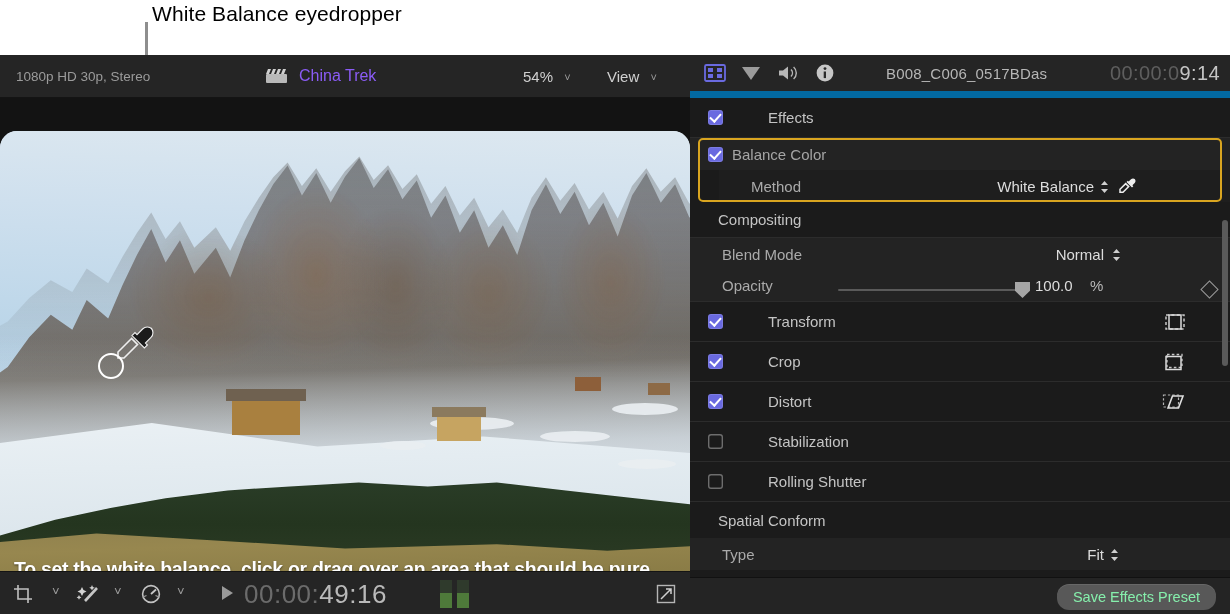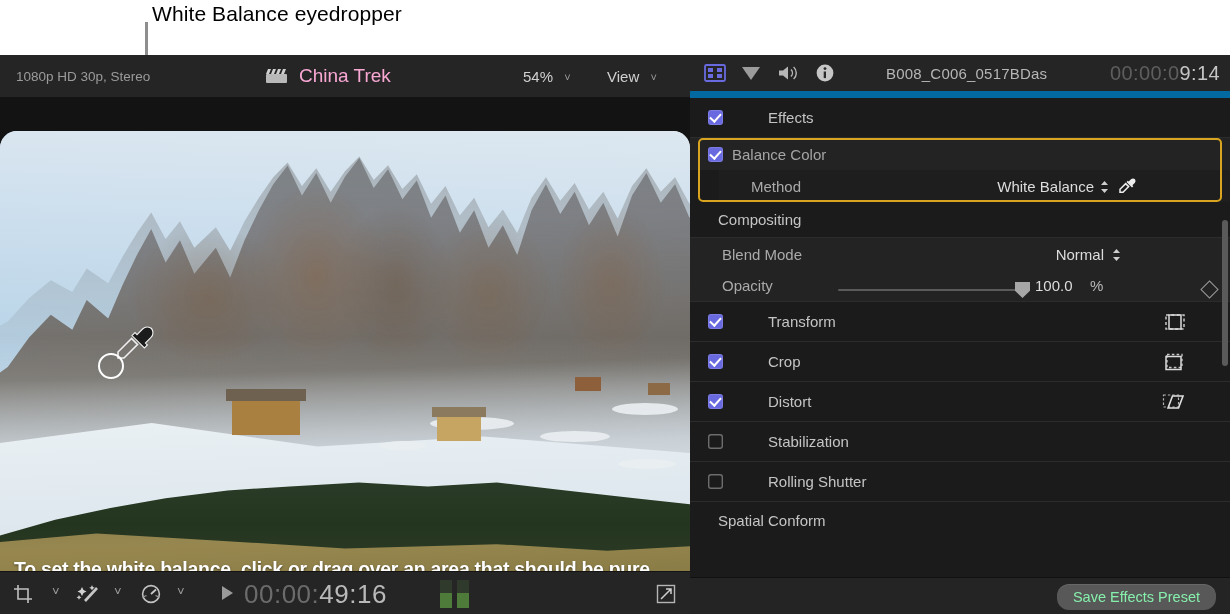--- a/index.html
+++ b/index.html
@@ -27,21 +27,21 @@
   
   .viewer{ position:relative; width:690px; height:559px; background:#131313; }
 
   .viewer-top{
     position:relative; height:43px; background:#252525;
     border-bottom:1px solid #141414;
     display:flex; align-items:center;
   }
   .vt-left{ position:absolute; left:16px; font-size:13.5px; color:#9b9b9b; }
   .vt-clap{ position:absolute; left:265px; top:12px; width:24px; height:18px; }
-  .vt-title{ position:absolute; left:299px; font-size:19px; color:#f9a8d4; }
+  .vt-title{ position:absolute; left:299px; font-size:16px; color:#8b5cf6; }
   .vt-zoom{ position:absolute; left:523px; font-size:15px; color:#d0d0d0; }
   .vt-view{ position:absolute; left:607px; font-size:15px; color:#d0d0d0; }
   .chev{ display:inline-block; margin-left:7px; font-size:11px; color:#9d9d9d; position:relative; top:-1px;}
 
   .viewer-stage{ position:relative; height:473px; background:#131313; }
 
   .photo{
     position:absolute; left:0; top:33px; width:690px; height:491px;
     overflow:hidden; background:#c9d6e2;border-radius:17px;
   }
@@ -436,20 +436,28 @@
         </div>
 
         <div class="row sep">
           <div class="cbx off"></div>
           <span class="lbl">Rolling Shutter</span>
         </div>
 
         <div class="row" style="height:36px;">
           <span class="lbl sec-hdr">Spatial Conform</span>
         </div>
+        <div class="row zebra" style="height:32px;">
+          <span class="lbl sub">Type</span>
+          <span class="val" style="right:126px;">Fit</span>
+          <svg style="position:absolute;right:110px;top:10px;" width="11" height="14" viewBox="0 0 11 14">
+            <path d="M5.5 1 L9 5 H2 Z" fill="#cfcfcf"></path>
+            <path d="M5.5 13 L9 9 H2 Z" fill="#cfcfcf"></path>
+          </svg>
+        </div>
 
         <div class="scrollbar"></div>
       </div>
 
       <div class="insp-bottom">
         <div class="preset-btn">Save Effects Preset</div>
       </div>
     </div>
   </div>
 </div>

